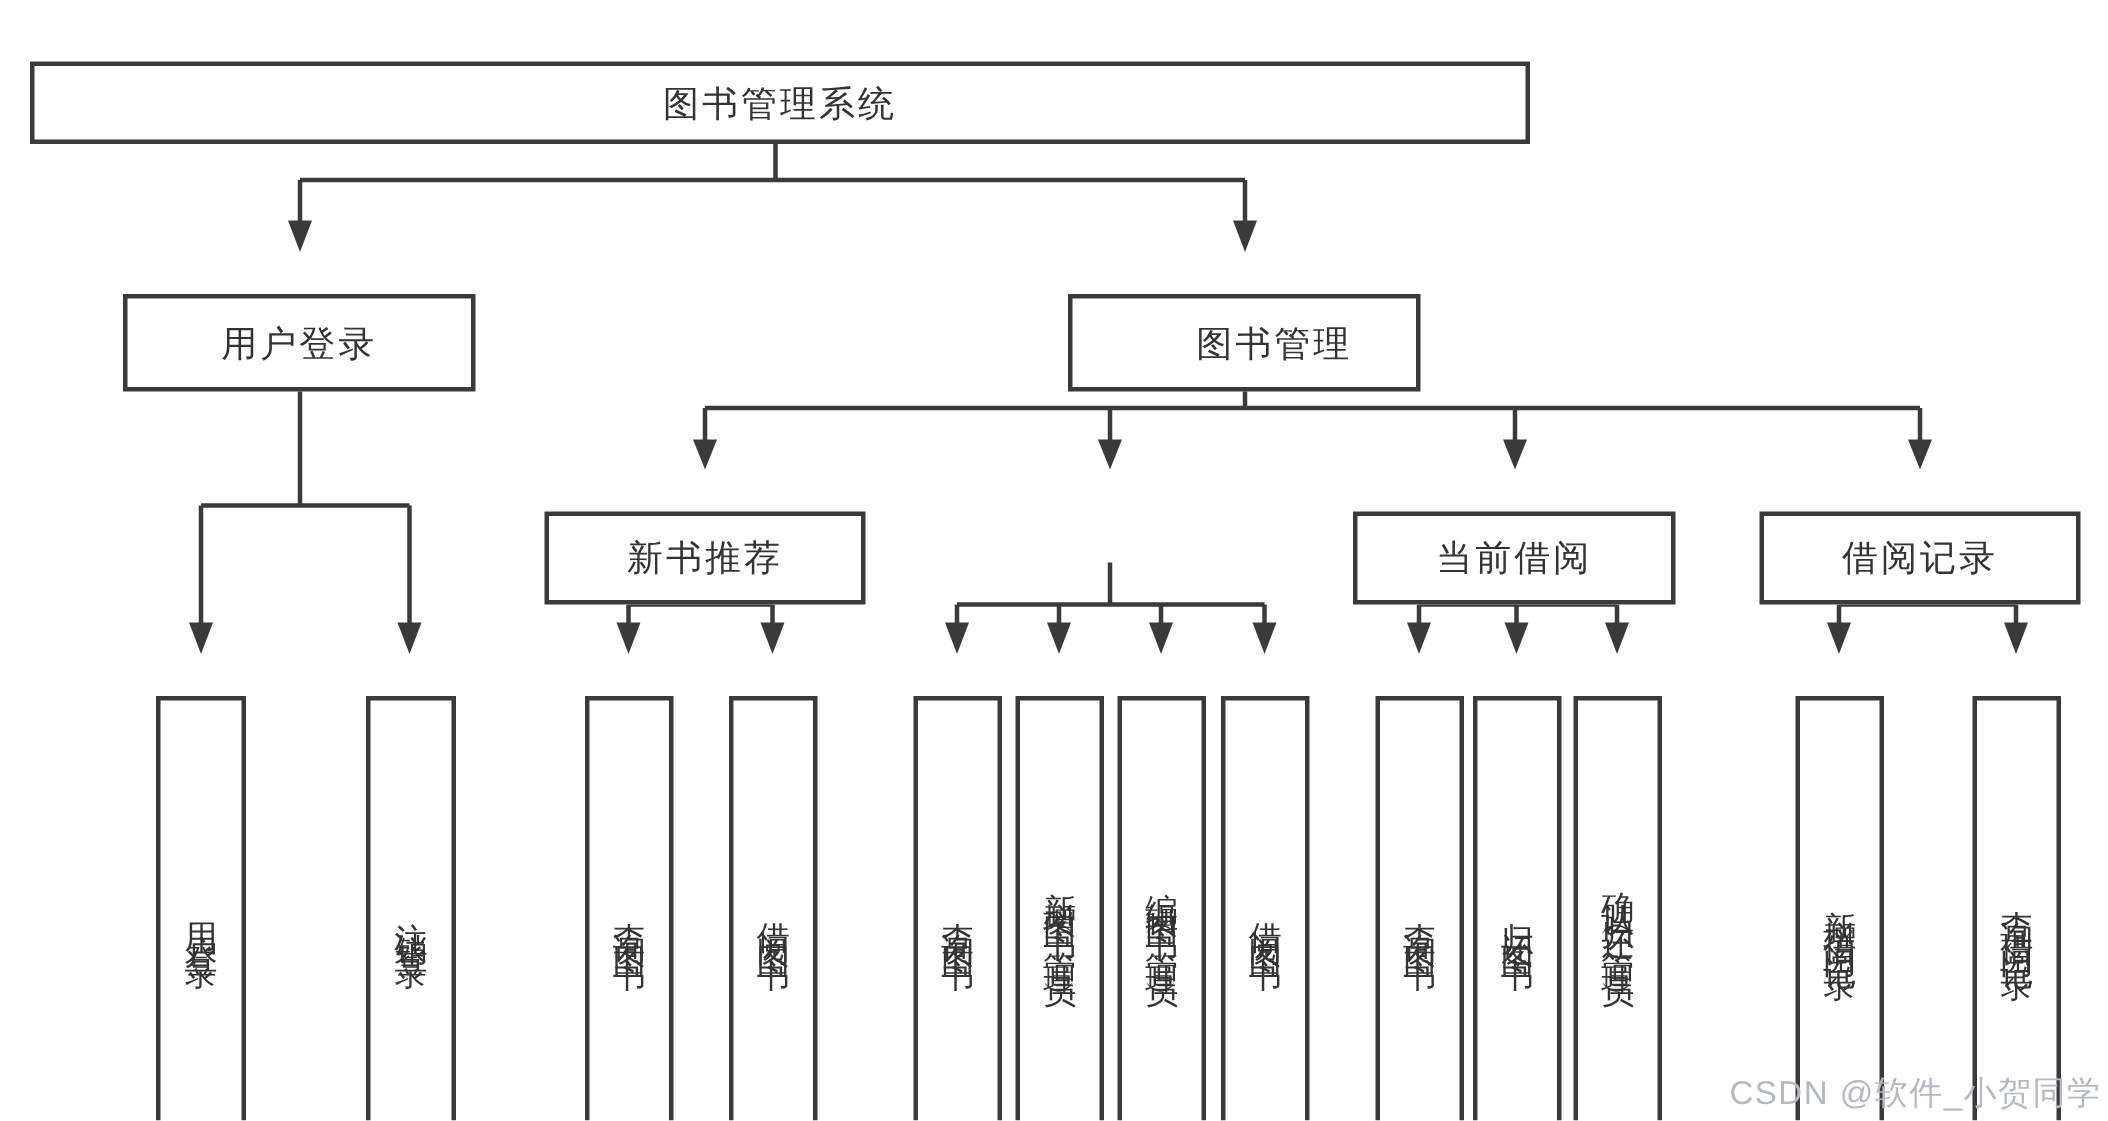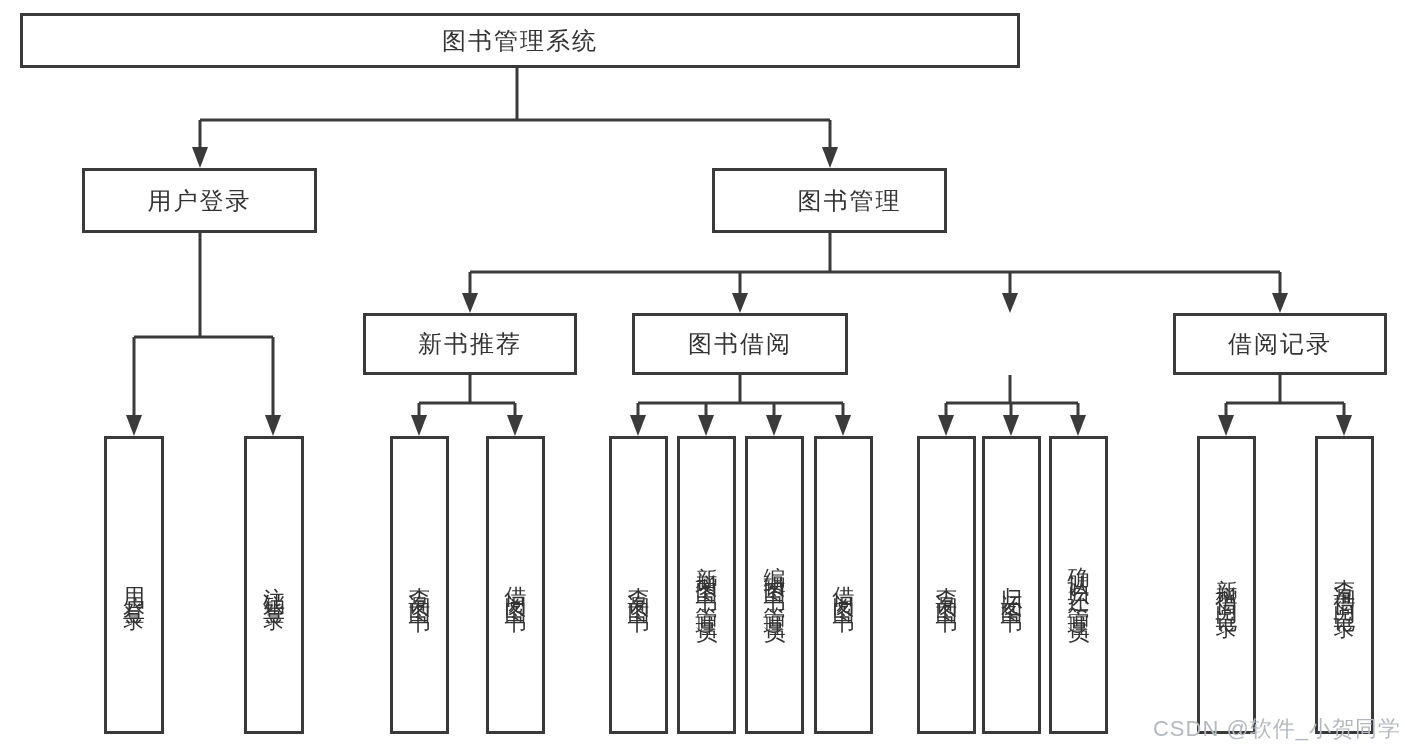--- a/index.html
+++ b/index.html
@@ -23,20 +23,21 @@
   }
   .node {
     position: absolute;
     box-sizing: border-box;
     border: 3px solid #3a3a3a;
     background: #ffffff;
     display: flex;
     align-items: center;
     justify-content: center;
     z-index: 2;
+    margin-top: 28px;
   }
   .hbox .label {
     font-size: 24px;
     letter-spacing: 2px;
     color: #333333;
     white-space: nowrap;
   }
   .vbox .label {
     writing-mode: vertical-rl;
     text-orientation: mixed;
@@ -108,22 +109,22 @@
   <div class="node hbox" style="left:82px; top:168px; width:235px; height:65px;">
     <span class="label">用户登录</span>
   </div>
   <div class="node hbox" style="left:712px; top:168px; width:235px; height:65px;padding-left:40px;">
     <span class="label">图书管理</span>
   </div>
 
   <div class="node hbox" style="left:363px; top:313px; width:214px; height:62px;align-items:center;">
     <span class="label">新书推荐</span>
   </div>
-  <div class="node hbox" style="left:632px; top:313px; width:216px; height:62px;">
-    <span class="label">图书借阅</span>
+  <div class="node hbox" style="left:902px; top:313px; width:215px; height:62px;">
+    <span class="label">当前借阅</span>
   </div>
   <div class="node hbox" style="left:1173px; top:313px; width:214px; height:62px;">
     <span class="label">借阅记录</span>
   </div>
 
   <div class="node vbox" style="left:104px; top:436px; width:60px; height:298px;">
     <span class="label">用户登录</span>
   </div>
   <div class="node vbox" style="left:244px; top:436px; width:60px; height:298px;">
     <span class="label">注销登录</span>

